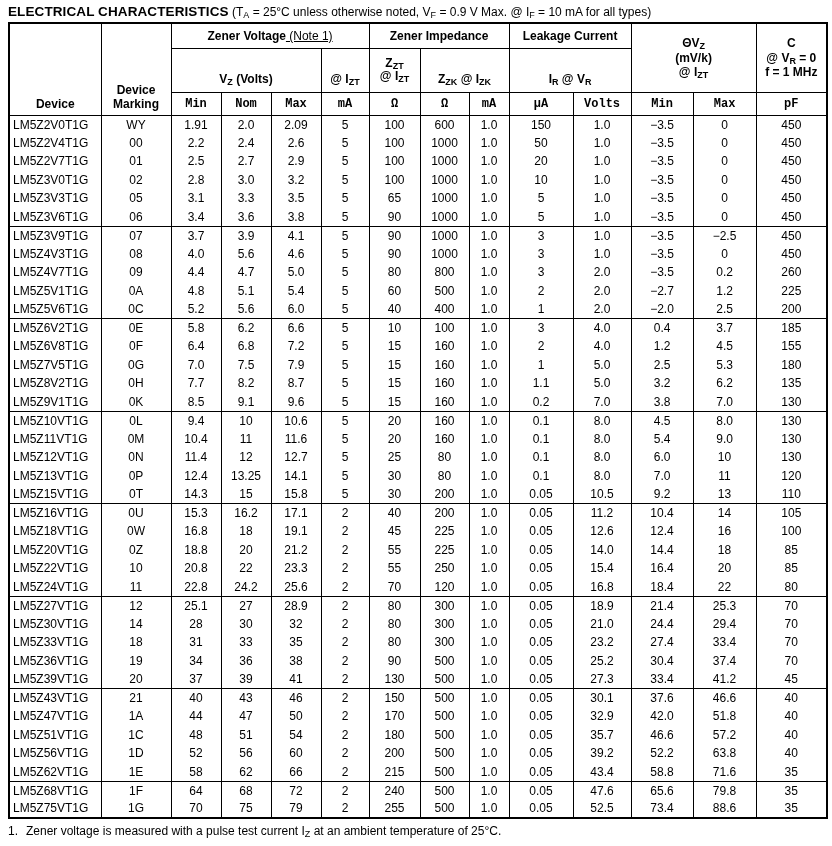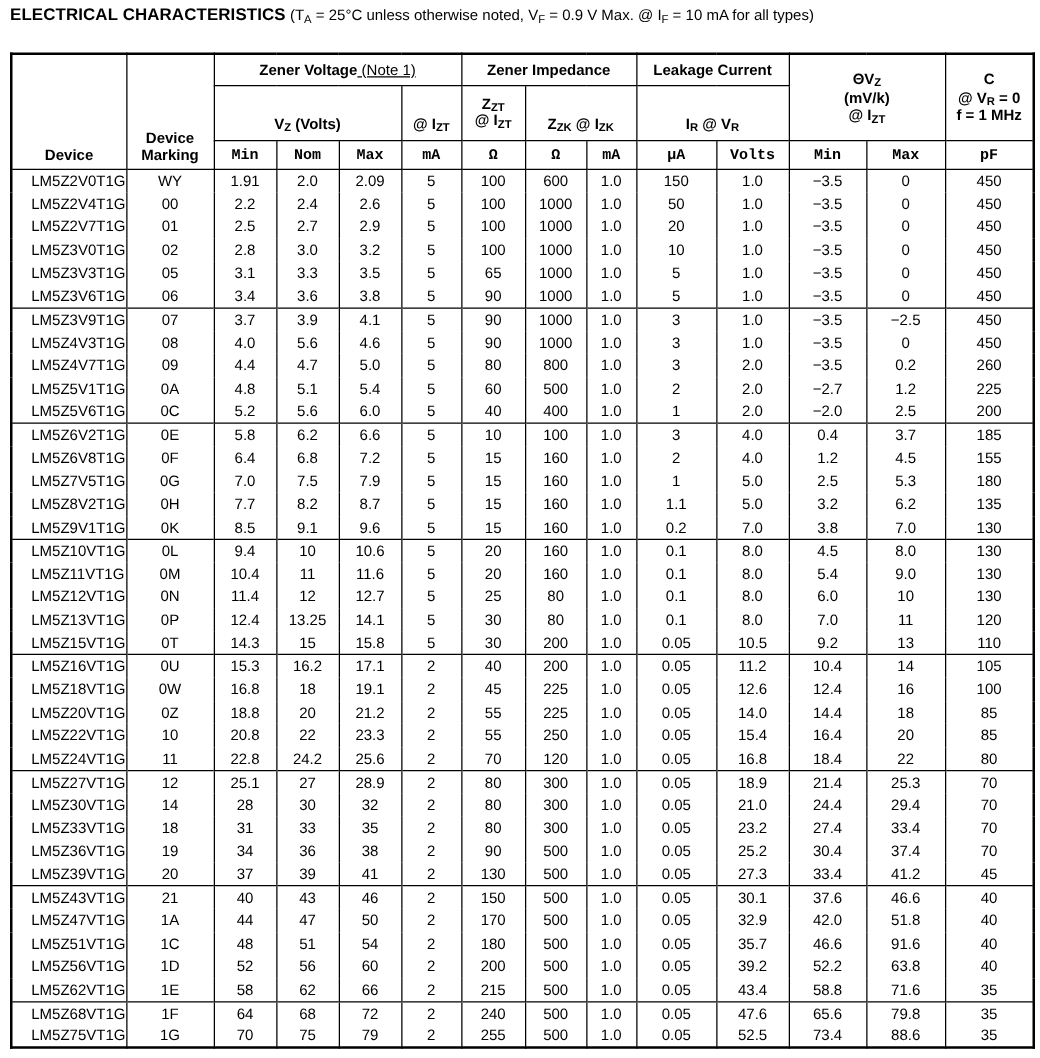--- a/index.html
+++ b/index.html
@@ -6,21 +6,21 @@
   html, body { margin: 0; padding: 0; }
   body {
     width: 832px; height: 846px;
     background: #fff; color: #000;
     font-family: "Liberation Sans", "DejaVu Sans", sans-serif;
     -webkit-font-smoothing: antialiased;
   }
   .page { padding: 2px 7px 0 8px; }
 
   
-  .title-line { white-space: nowrap; font-size: 12px; line-height: 20px; margin-bottom: 20px; }
+  .title-line { white-space: nowrap; font-size: 12px; line-height: 20px; margin-bottom: 0; }
   .title-main { font-size: 13.5px; font-weight: bold; letter-spacing: 0.1px; }
 
   
   sub.ss { font-size: 9px; line-height: 0; position: relative; vertical-align: baseline; bottom: -2px; }
 
   
   table.spec { border-collapse: collapse; table-layout: fixed; width: 818px; border: 2px solid #000; }
   thead th {
     border: 1px solid #000; font-size: 12px; font-weight: bold;
     padding: 0; text-align: center; vertical-align: middle; line-height: 14px;
@@ -36,21 +36,21 @@
   .reg { font-weight: normal; text-decoration: underline; }
 
   tbody.group tr { height: 18.5px; }
   tbody.group td {
     border-left: 1px solid #000; border-right: 1px solid #000;
     border-top: 0; border-bottom: 0;
     font-size: 12px; padding: 0; text-align: center; vertical-align: middle;
     line-height: 14px;
     overflow: hidden; white-space: nowrap;
   }
-  tbody.group td:first-child { text-align: left; padding-left: 15px; }
+  tbody.group td:first-child { text-align: left; padding-left: 3px; }
   tr.group-first td { border-top: 1px solid #000; }
 
   
   .footnote { font-size: 12px; margin-top: 5px; line-height: 15px; }
   .footnote .num { display: inline-block; width: 18px; }
 </style>
 </head>
 <body>
 
 <div class="page">
@@ -655,21 +655,21 @@
           <td>48</td>
           <td>51</td>
           <td>54</td>
           <td>2</td>
           <td>180</td>
           <td>500</td>
           <td>1.0</td>
           <td>0.05</td>
           <td>35.7</td>
           <td>46.6</td>
-          <td>91.6</td>
+          <td>57.2</td>
           <td>40</td>
         </tr>
         <tr>
           <td>LM5Z56VT1G</td>
           <td>1D</td>
           <td>52</td>
           <td>56</td>
           <td>60</td>
           <td>2</td>
           <td>200</td>

